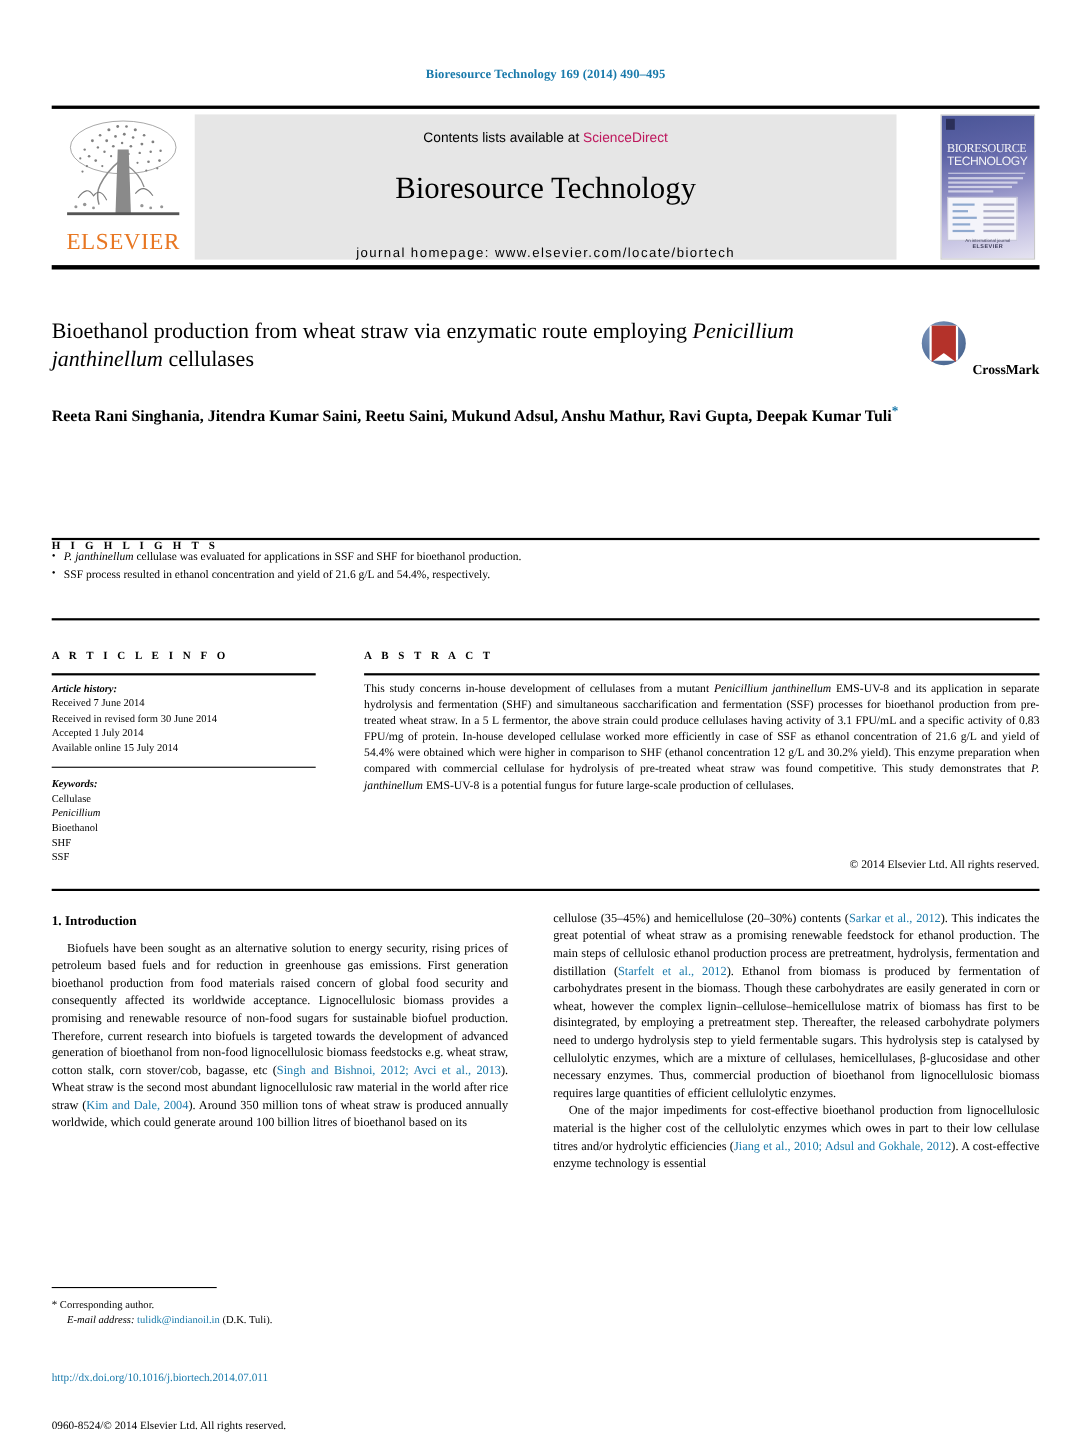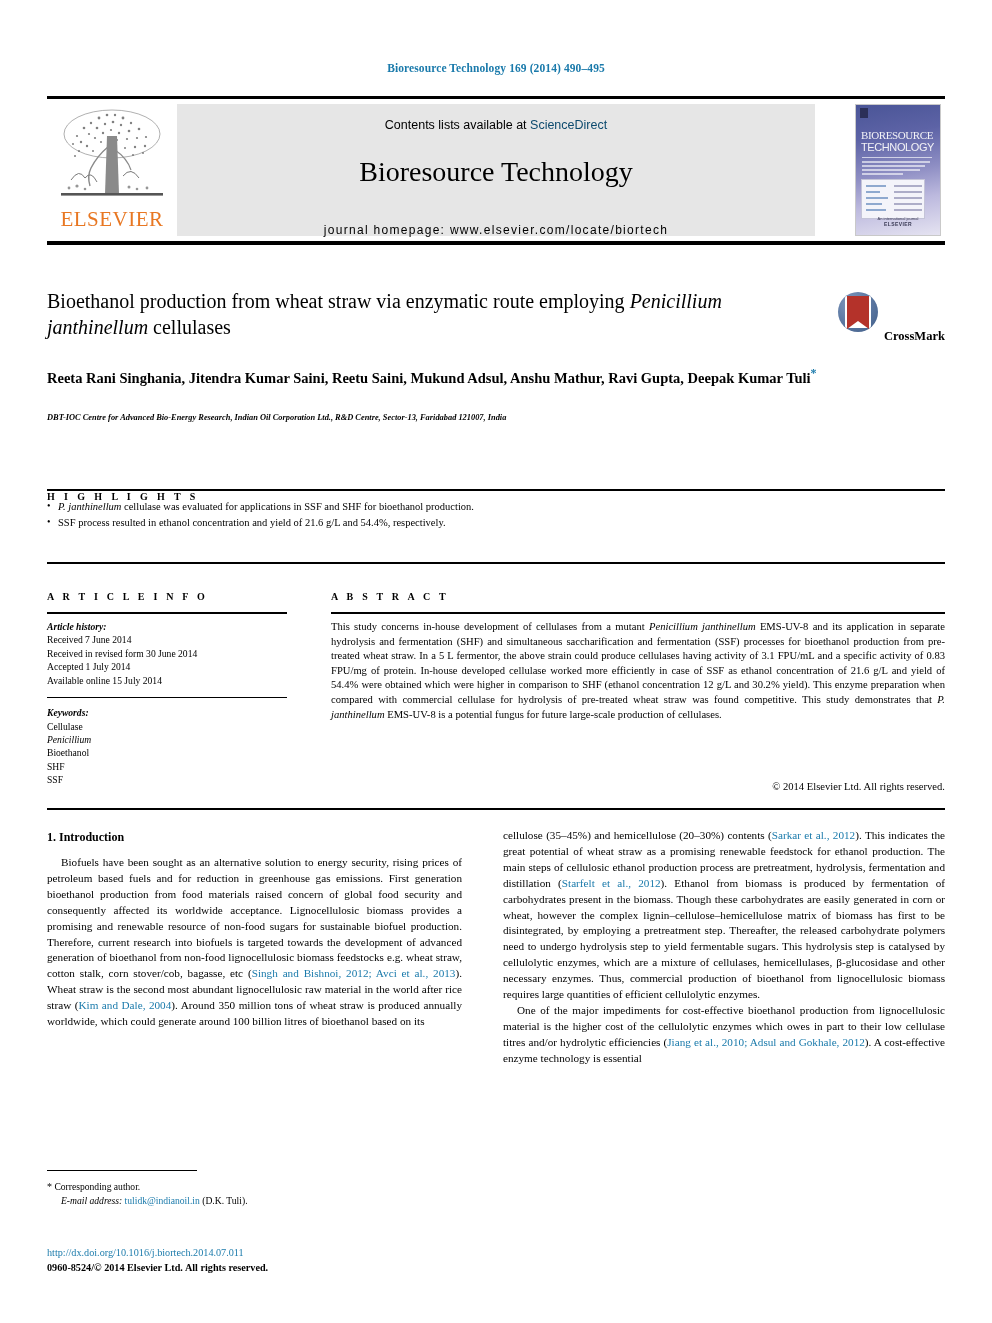--- a/index.html
+++ b/index.html
@@ -53,21 +53,21 @@
   }
   .grey-band {
     position: absolute; left: 130px; top: 8px; width: 638px; height: 132px;
     background: #e6e6e6;
   }
   .contents-line {
     position: absolute; left: 0; top: 14px; width: 638px;
     text-align: center; font-size: 12.5px;
     font-family: "Liberation Sans", sans-serif;
   }
-  .contents-line .sd { color: #0c4a6e; }
+  .contents-line .sd { color: #be185d; }
   .journal-title {
     position: absolute; left: 0; top: 52px; width: 638px;
     text-align: center;
     font-family: "Liberation Serif", serif;
     font-size: 28px;
   }
   .homepage-line {
     position: absolute; left: 0; top: 119px; width: 638px;
     text-align: center; font-size: 12px;
     font-family: "Liberation Sans", sans-serif;
@@ -224,21 +224,21 @@
     font-size: 9.6px; line-height: 14px;
   }
   .footnote .star { font-size: 10px; }
   .footnote .em-lbl { font-style: italic; }
   .footnote a, .link { color: #1a7aab; text-decoration: none; }
   .doi-block {
     position: absolute; left: 47px; top: 1245px; width: 420px;
     font-size: 10.2px; line-height: 15px;
   }
   .doi-block .doi { color: #1a7aab; }
-  .doi-block .issn { font-weight: bold; }
+  .doi-block .issn { font-weight: normal; margin-top: 29px; }
 </style>
 </head>
 <body>
 
 <div class="page">
 
   <div class="running-head">Bioresource Technology 169 (2014) 490–495</div>
 
   <div class="masthead">
     <div class="rule-black-top"></div>
@@ -357,21 +357,20 @@
       <div class="cm-inner"></div>
       <div class="cm-ribbon"></div>
     </div>
     <div class="cm-text">CrossMark</div>
   </div>
 
   <div class="authors">
     <span>Reeta Rani Singhania, Jitendra Kumar Saini, Reetu Saini, Mukund Adsul, Anshu Mathur, Ravi Gupta, Deepak Kumar Tuli</span><sup>*</sup>
   </div>
 
-  <div class="affiliation">DBT-IOC Centre for Advanced Bio-Energy Research, Indian Oil Corporation Ltd., R&amp;D Centre, Sector-13, Faridabad 121007, India</div>
 
   <div class="hl-head">H I G H L I G H T S</div>
   <div class="hl-rule"></div>
   <div class="hl-list">
     <ul>
       <li><i>P. janthinellum</i><span> cellulase was evaluated for applications in SSF and SHF for bioethanol production.</span></li>
       <li><span>SSF process resulted in ethanol concentration and yield of 21.6 g/L and 54.4%, respectively.</span></li>
     </ul>
   </div>
   <div class="hl-rule2"></div>

